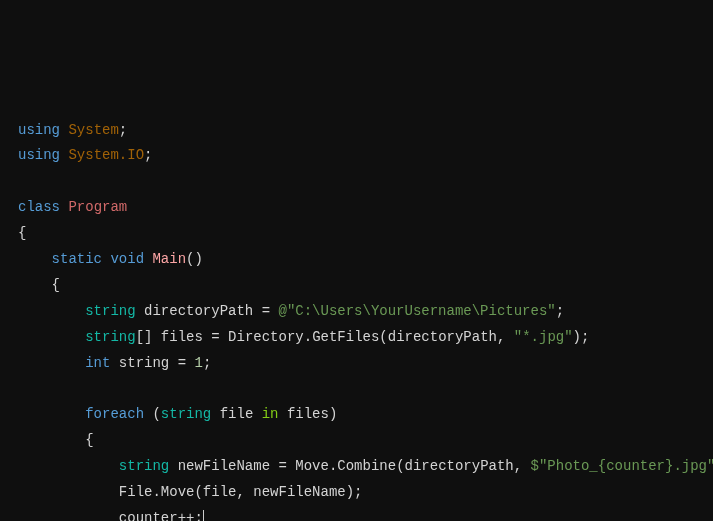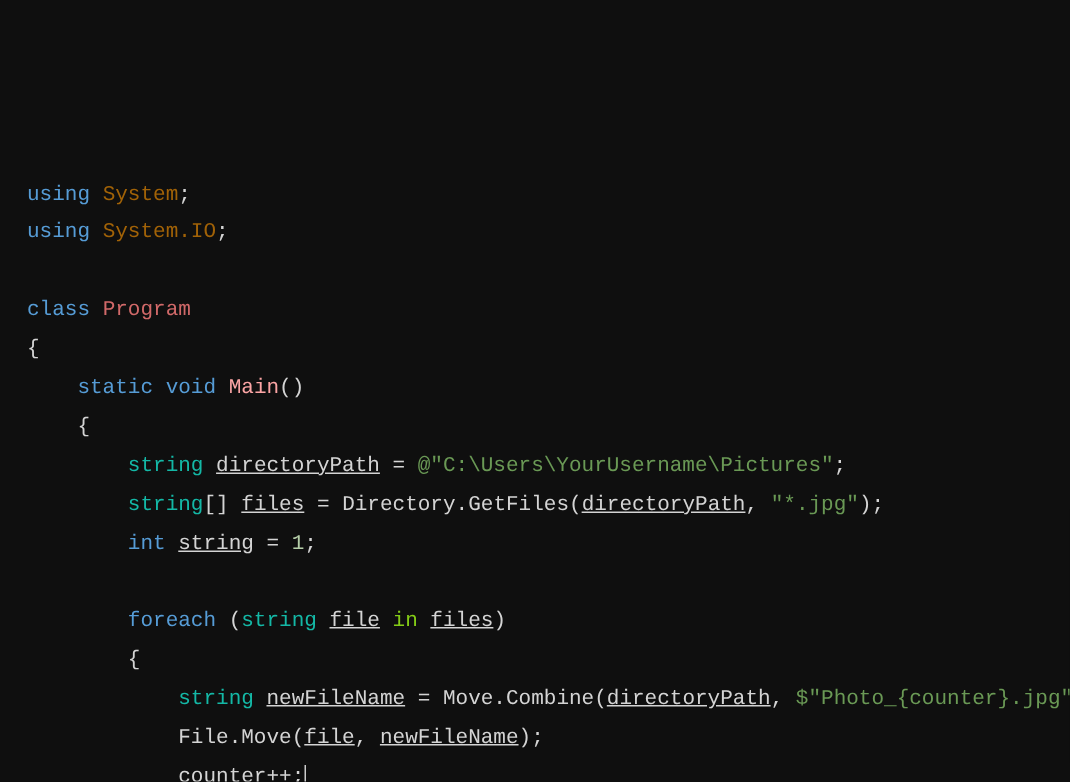--- a/index.html
+++ b/index.html
@@ -21,21 +21,21 @@
   .kw-foreach { color: #569cd6; margin-top: 20px; }
   .kw-in { color: #84cc16; }
   .kw-int { color: #569cd6; }
   .kw-string { color: #14b8a6; }
   .namespace { color: #a16207; }
   .class-name { color: #d16969; }
   .method-name { color: #fca5a5; }
   .string-lit { color: #6a9955; }
   .number { color: #b5cea8; }
   .punct { color: #d4d4d4; }
-  .variable { color: #d4d4d4; text-decoration: underline; }
+  .variable { color: #d4d4d4; }
   .brace { color: #d4d4d4; }
   .method-call { color: #d4d4d4; }
   .cursor { border-right: 1px solid #cccccc; }
 </style>
 </head>
 <body>
 
 
 
 <div><span class="kw-using">using</span> <span class="namespace">System</span><span class="punct">;</span>

